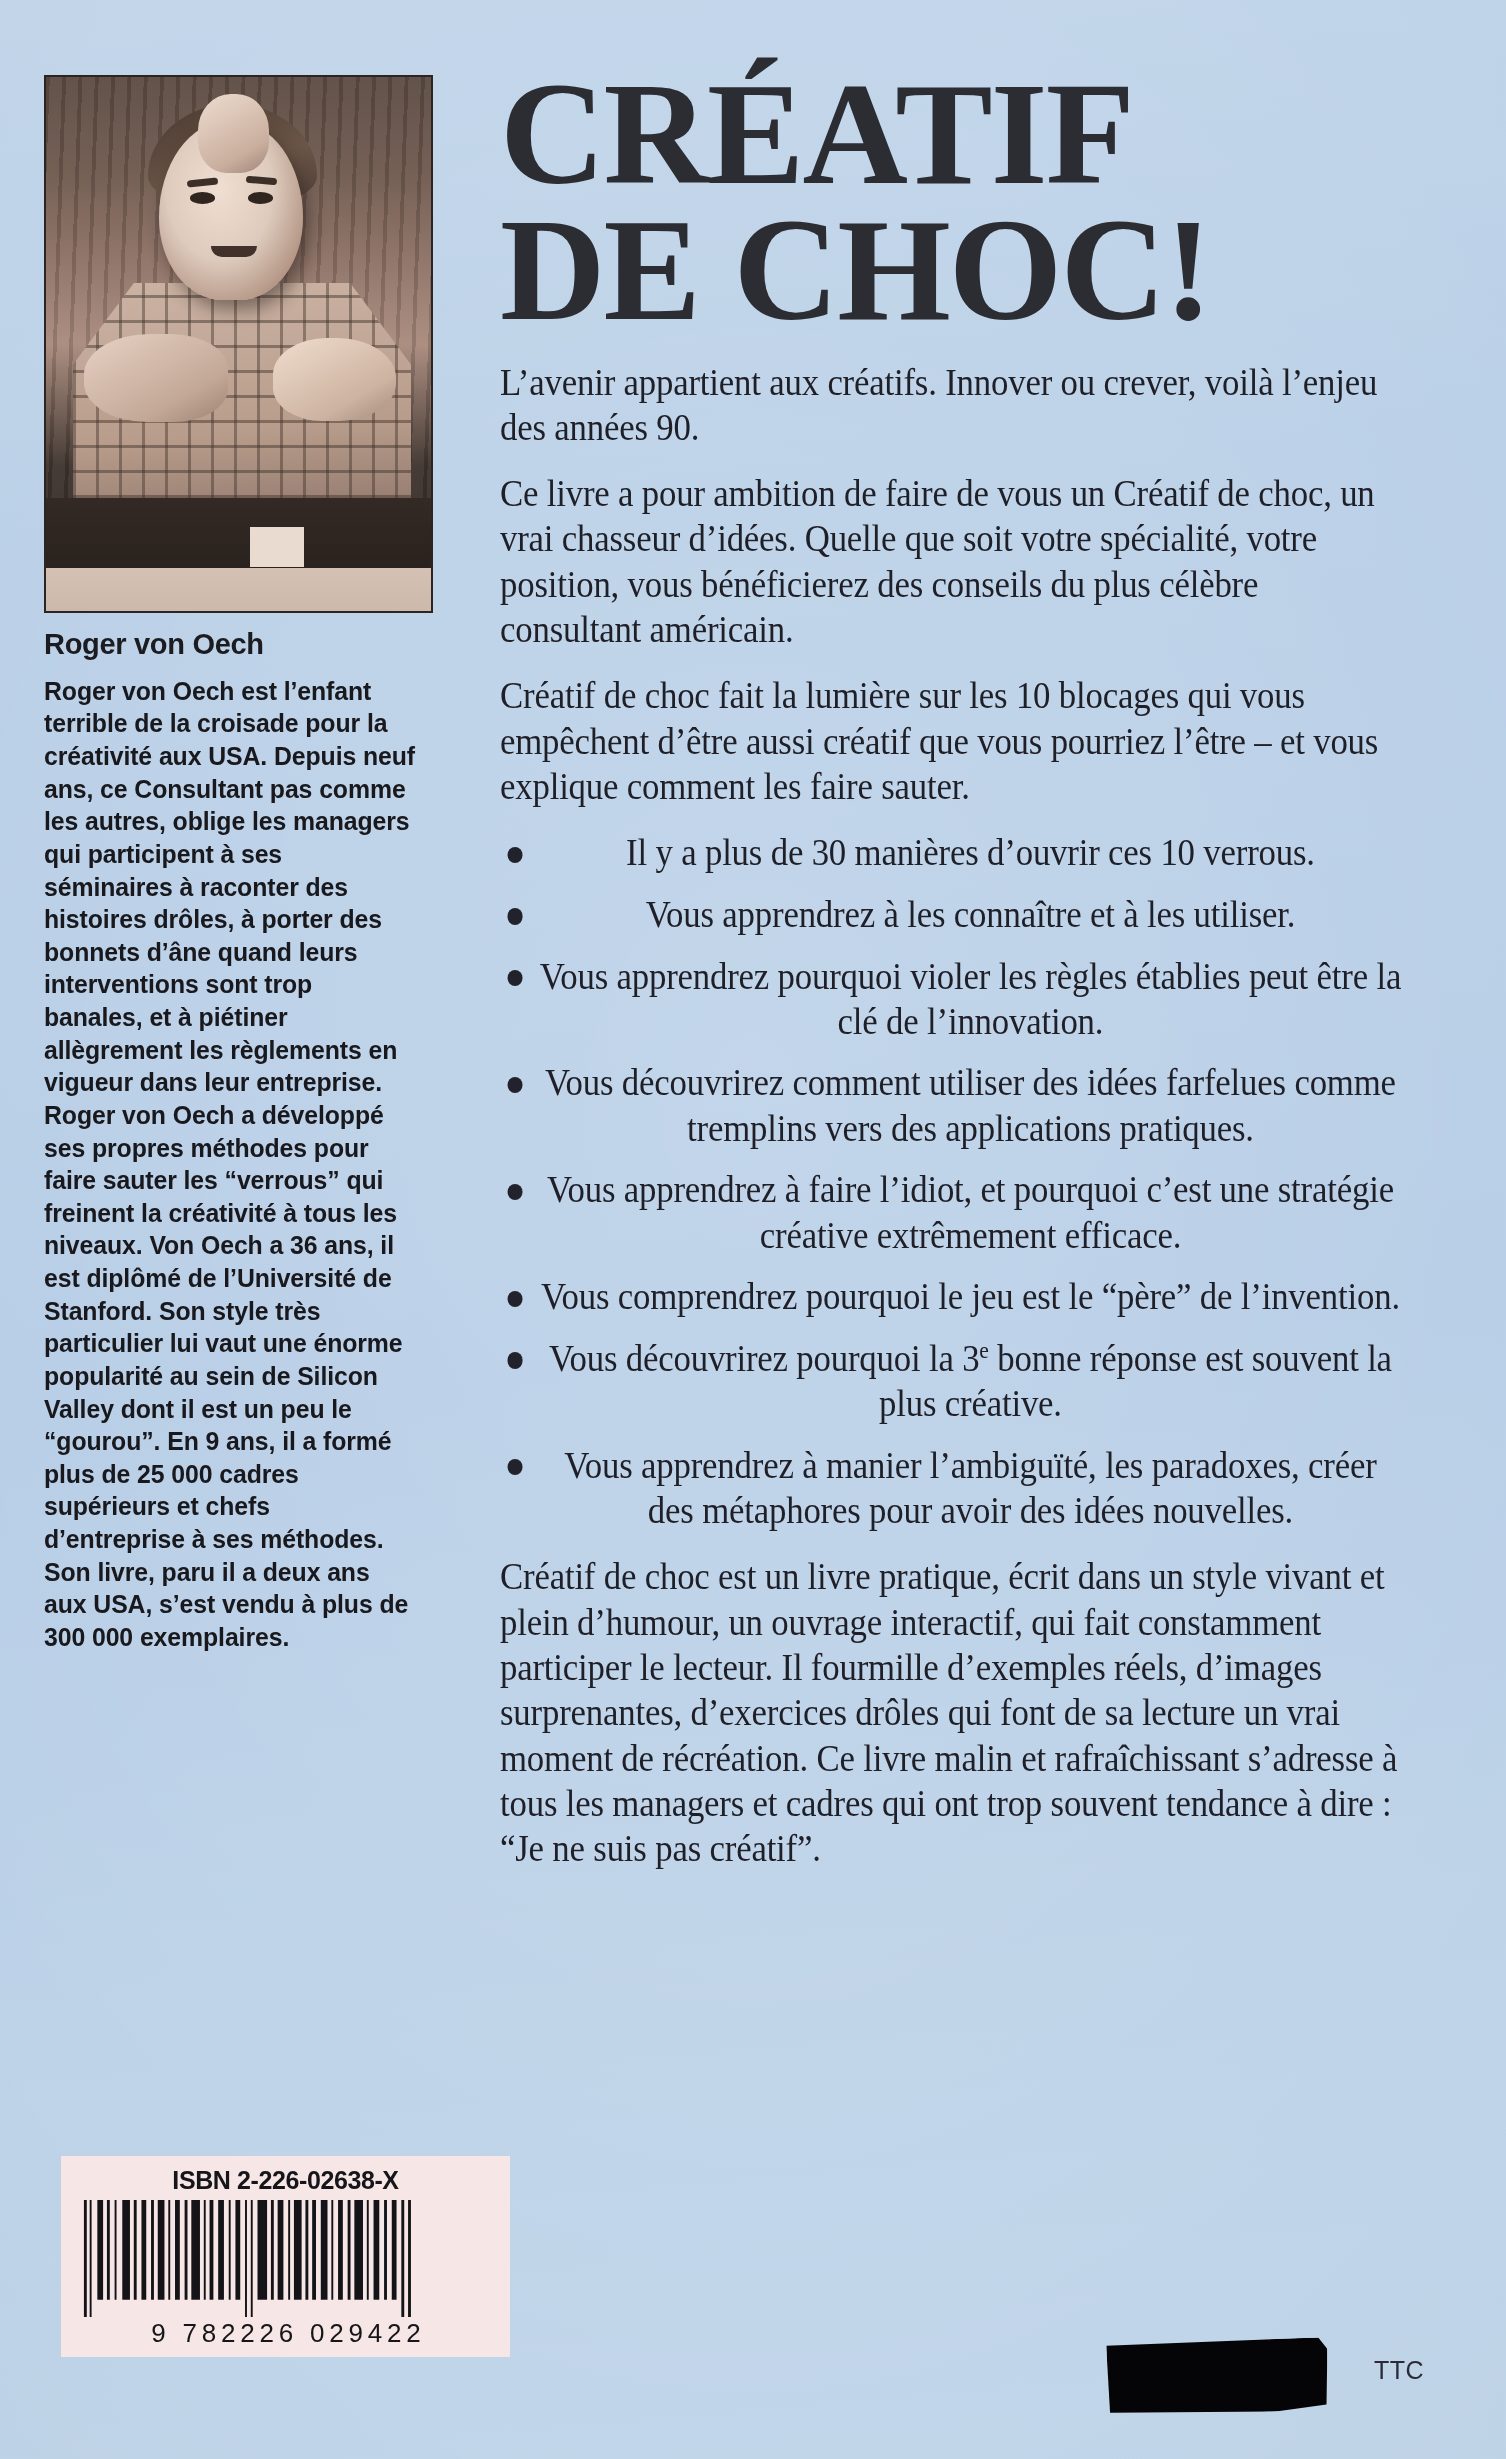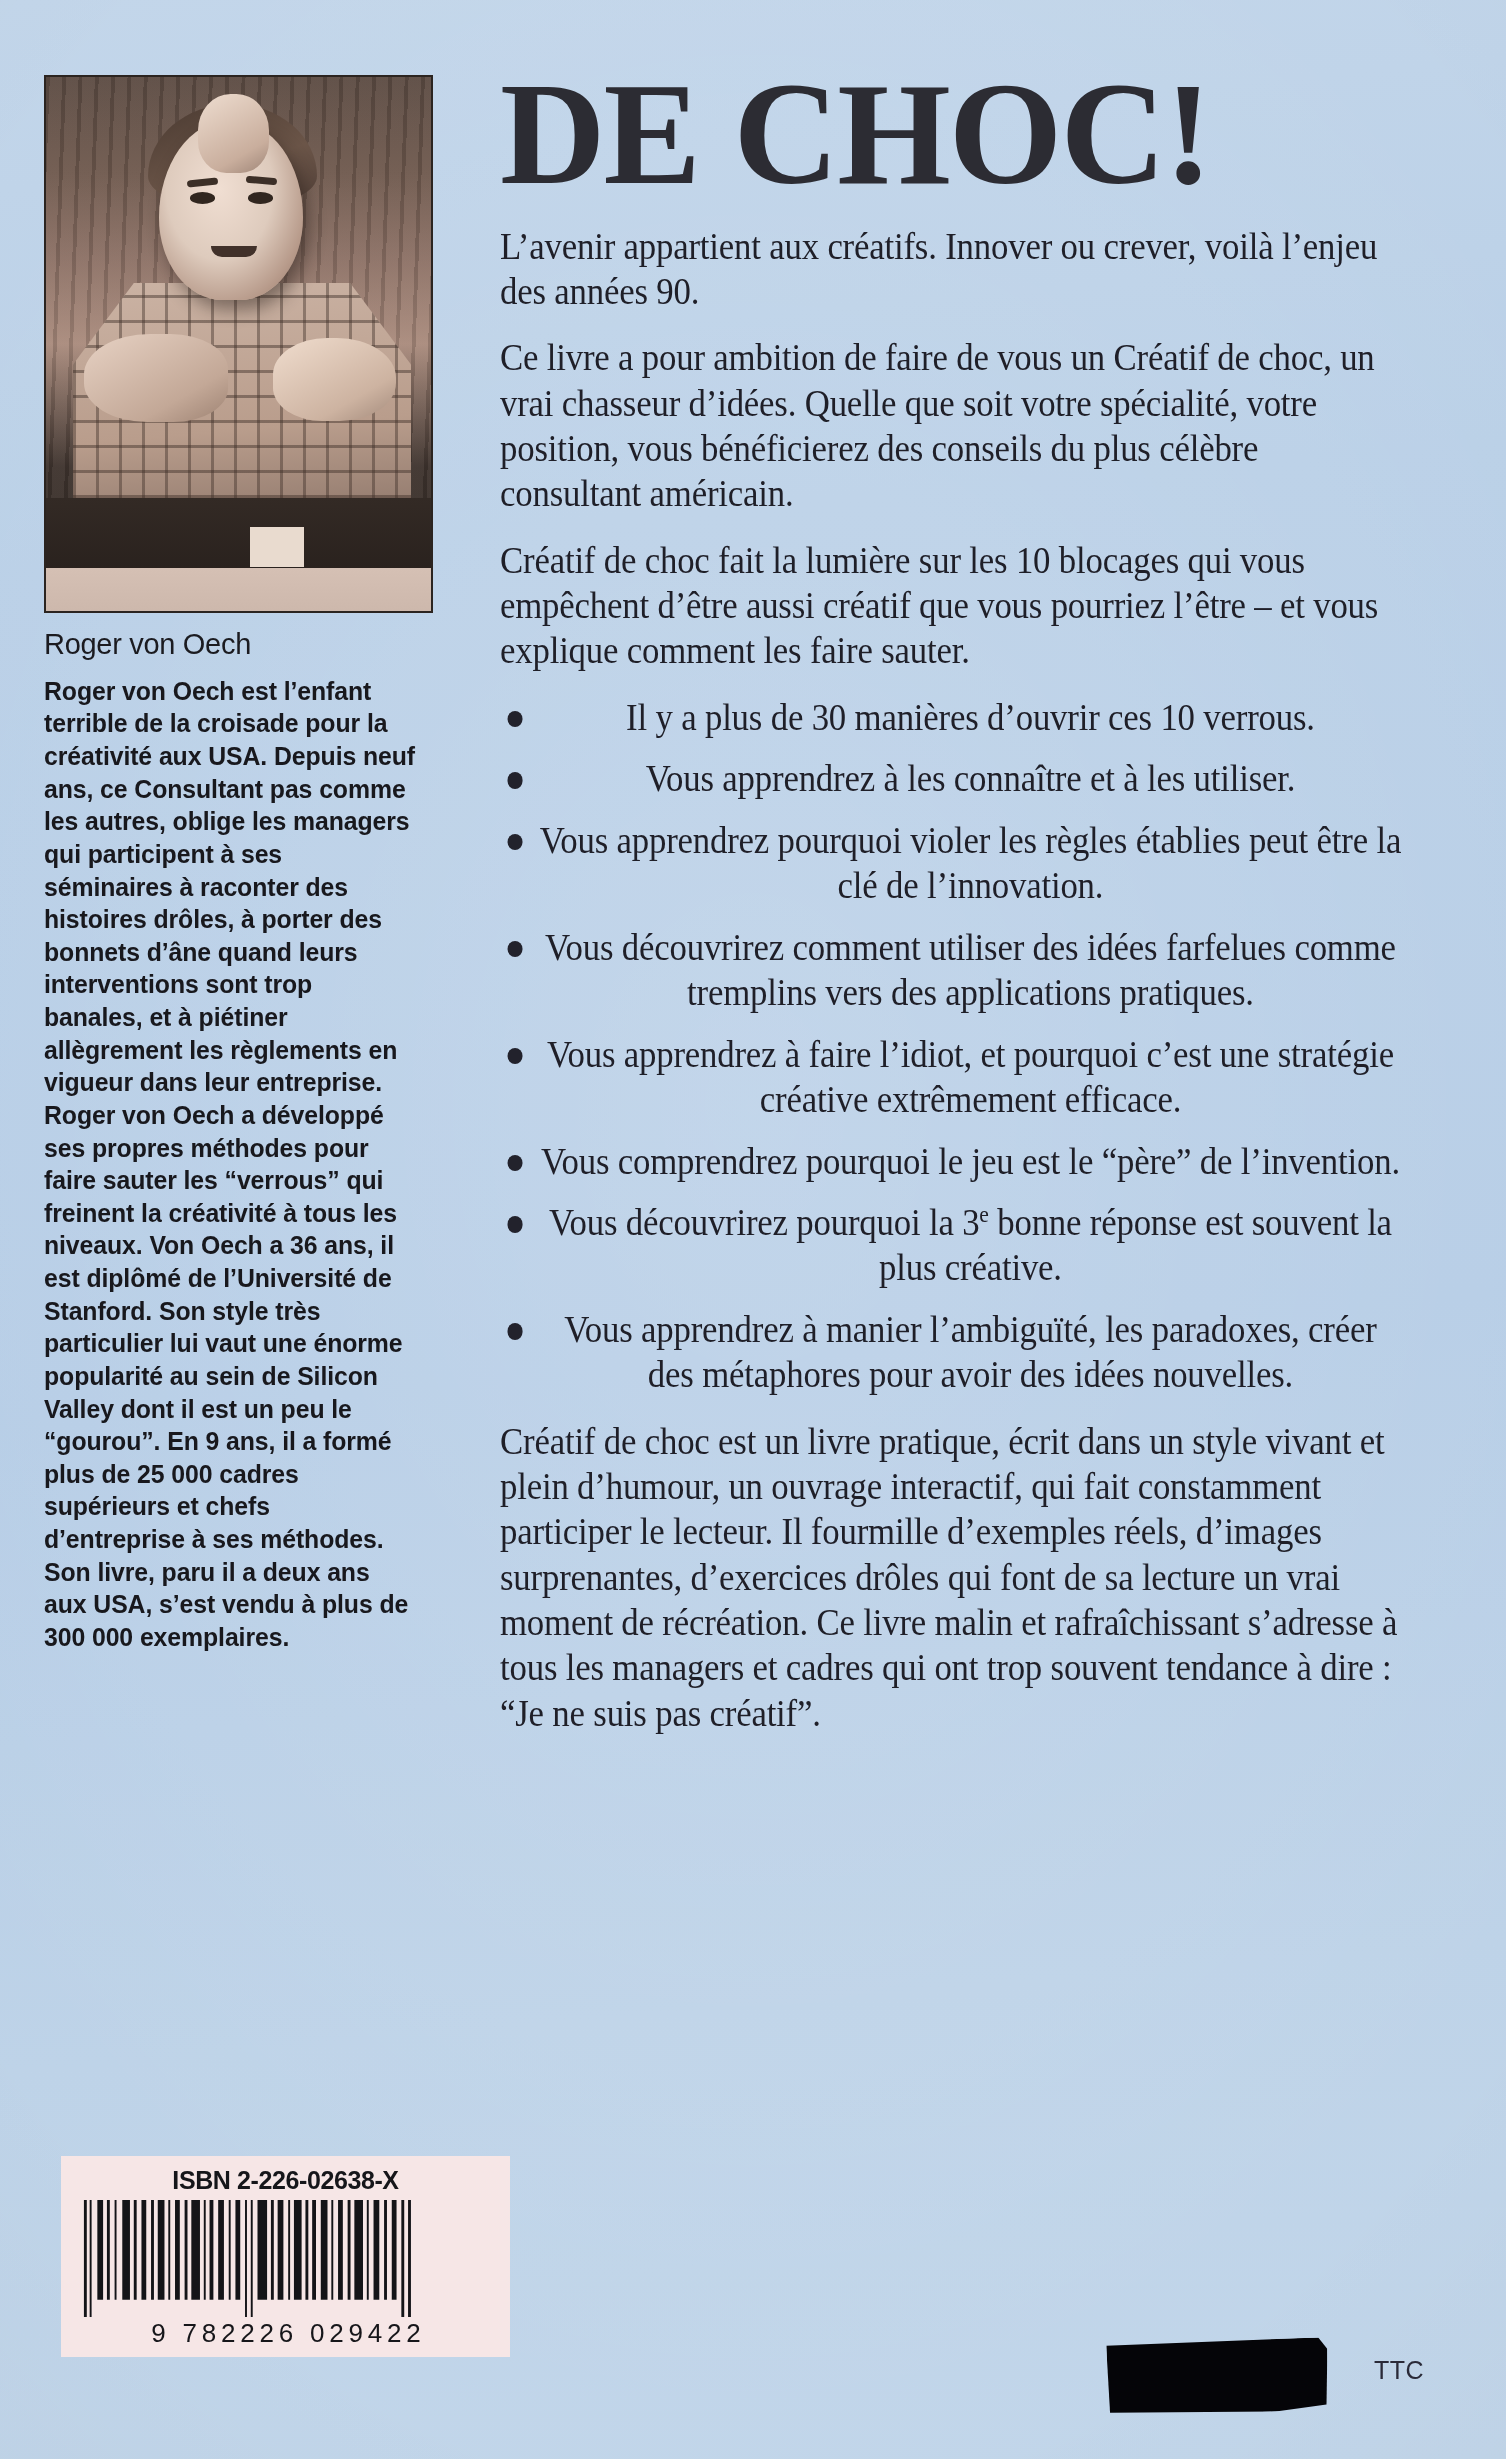--- a/index.html
+++ b/index.html
@@ -117,21 +117,21 @@
     background: linear-gradient(180deg, #332a25 0%, #2a221e 62%, #d5c0b4 62%, #cdb8ac 100%);
   }
   .ph-desk-obj {
     position: absolute; left: 204px; bottom: 44px; width: 54px; height: 40px;
     background: #e9dbcf;
   }
 
   #author-name {
     margin-top: 15.4px;
     font-size: 29px;
-    font-weight: normal;
+    font-weight: bold;
     color: #1b1b20;
     letter-spacing: -0.3px;
     font-family: "Liberation Sans", sans-serif;
     font-stretch: condensed;
   }
 
   #author-bio {
     margin-top: 13.4px;
     font-size: 26px;
     line-height: 1.255;
@@ -338,20 +338,21 @@
         <rect x="340" y="0" width="3" height="122"></rect>
       </g>
     </svg>
 
     <div id="barcode-digits">9 782226 029422</div>
   </div>
 
   <div id="right-col">
 
     <h1 id="title">
+      <span class="line1">CRÉATIF</span>
       <span class="line2">DE CHOC!</span>
     </h1>
 
     <p class="para">L’avenir appartient aux créatifs. Innover ou crever, voilà l’enjeu des années 90.</p>
     <p class="para">Ce livre a pour ambition de faire de vous un Créatif de choc, un vrai chasseur d’idées. Quelle que soit votre spécialité, votre position, vous bénéficierez des conseils du plus célèbre consultant américain.</p>
     <p class="para">Créatif de choc fait la lumière sur les 10 blocages qui vous empêchent d’être aussi créatif que vous pourriez l’être – et vous explique comment les faire sauter.</p>
 
     <ul id="bullets">
       <li>Il y a plus de 30 manières d’ouvrir ces 10 verrous.</li>
       <li>Vous apprendrez à les connaître et à les utiliser.</li>

